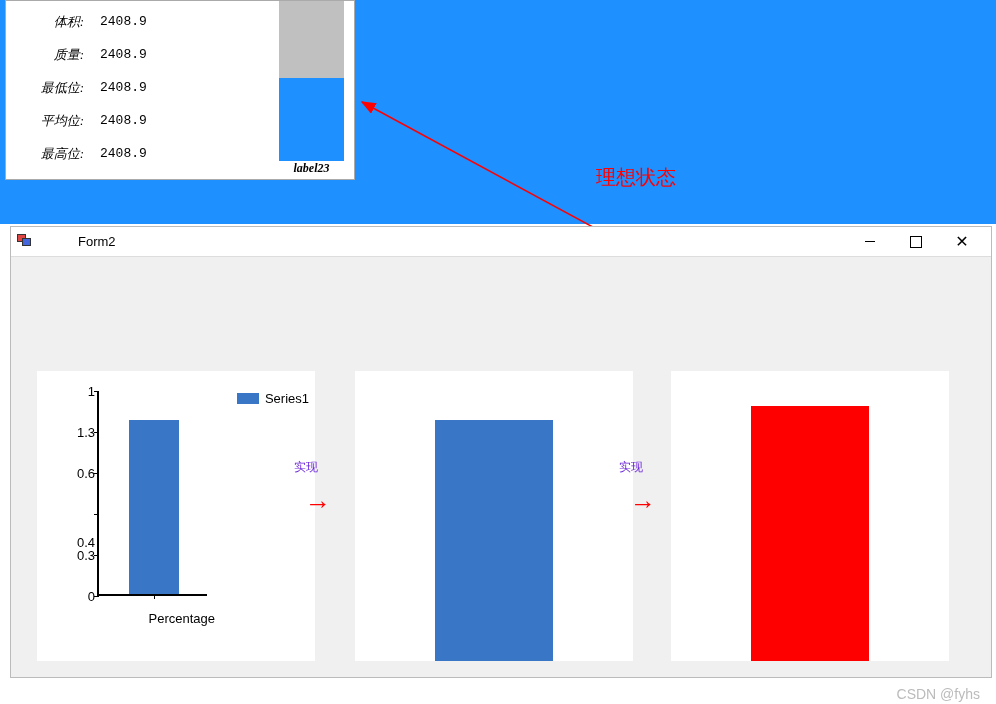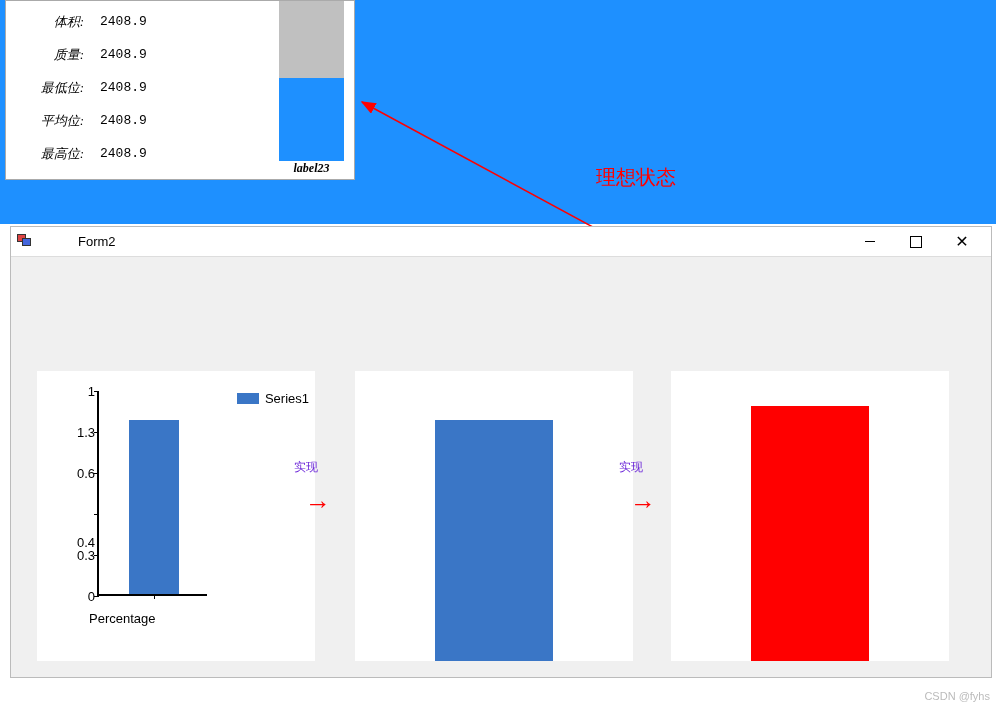--- a/index.html
+++ b/index.html
@@ -34,31 +34,31 @@
 .chart-box { position: absolute; background: #fff; }
 .chart1 { left: 26px; top: 114px; width: 278px; height: 290px; }
 .chart2 { left: 344px; top: 114px; width: 278px; height: 290px; }
 .chart3 { left: 660px; top: 114px; width: 278px; height: 290px; }
 
 .axis-area { position: absolute; left: 60px; top: 20px; width: 110px; height: 205px; border-left: 2px solid #000; border-bottom: 2px solid #000; }
 .ytick { position: absolute; left: -38px; width: 34px; text-align: right; font-size: 13px; transform: translateY(-50%); }
 .ytick-mark { position: absolute; left: -5px; width: 5px; border-top: 1px solid #000; }
 .xtick-mark { position: absolute; bottom: -5px; height: 5px; border-left: 1px solid #000; }
 .bar1 { position: absolute; bottom: 0; background: #3a76c6; }
-.xlabel { position: absolute; left: 52px; top: 240px; width: 110px; text-align: left; font-size: 13px; }
+.xlabel { position: absolute; left: 68px; top: 240px; width: 110px; text-align: right; font-size: 13px; }
 .legend { position: absolute; right: 6px; top: 20px; display: flex; align-items: center; font-size: 13px; }
 .legend-sw { width: 22px; height: 11px; background: #3a76c6; margin-right: 6px; }
 
 .bar2 { position: absolute; background: #3a76c6; }
 .bar3 { position: absolute; background: #ff0000; }
 
 .ann-impl { position: absolute; color: #6d28d9; font-size: 12px; }
 .arrow-r { position: absolute; color: #ff0000; font-size: 26px; font-weight: bold; }
 
-.watermark { position: absolute; right: 6px; bottom: 2px; font-size: 11px; color: #bbb; }
+.watermark { position: absolute; right: 16px; bottom: 2px; font-size: 14px; color: #bbb; }
 
 svg.arrow-svg { position: absolute; top: 0; left: 0; pointer-events: none; }
 </style>
 </head>
 <body>
 
 <div class="top-area">
 
   <div class="info-panel">
     <div class="info-row">

